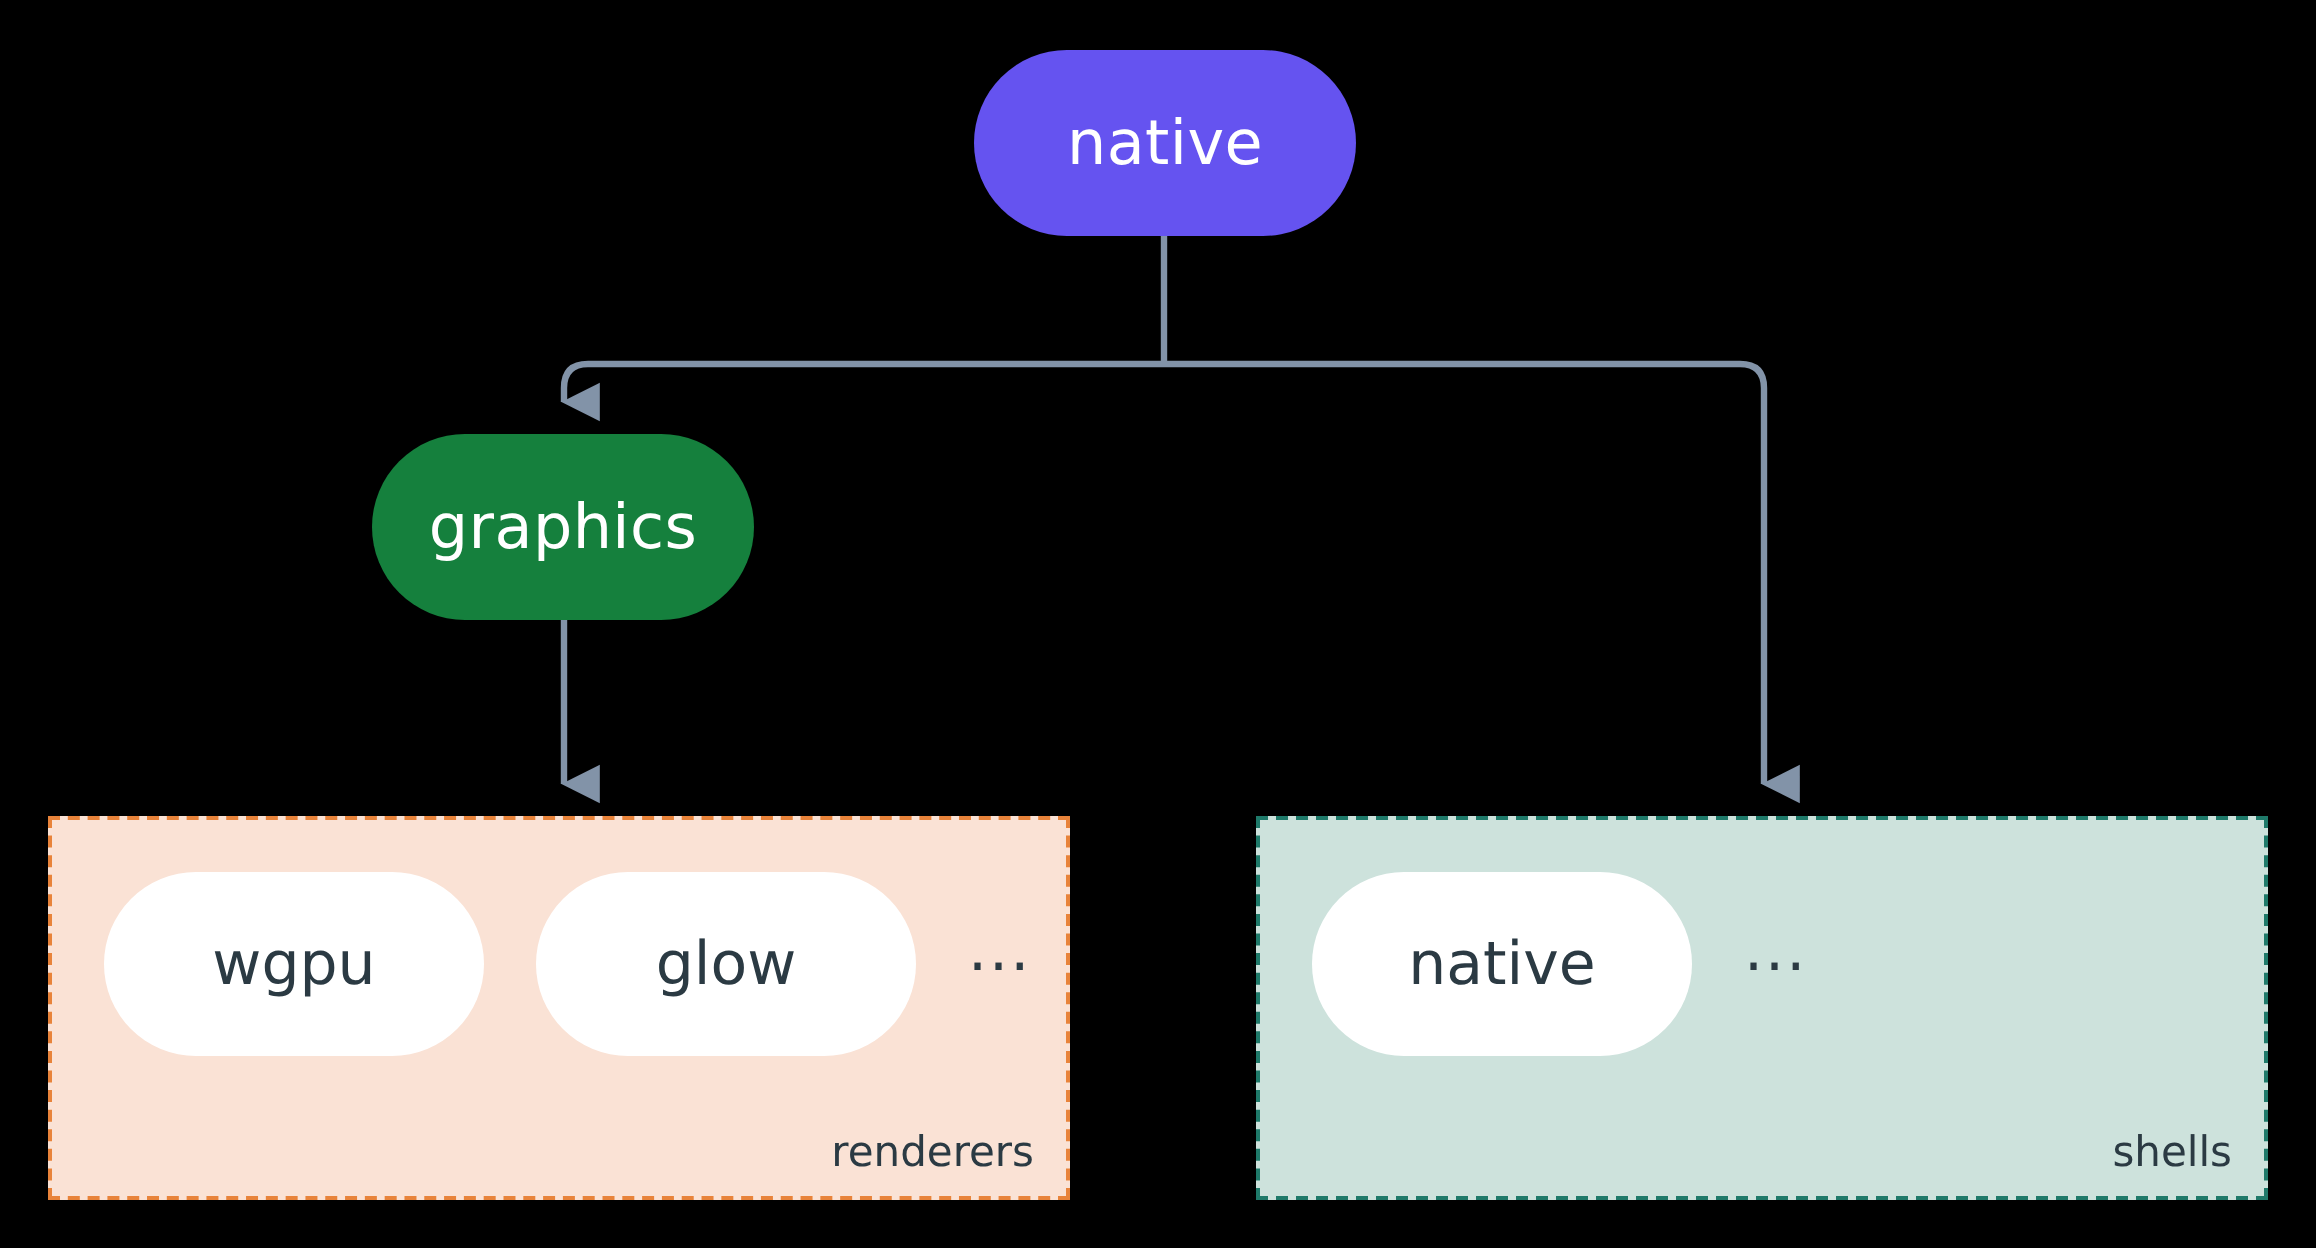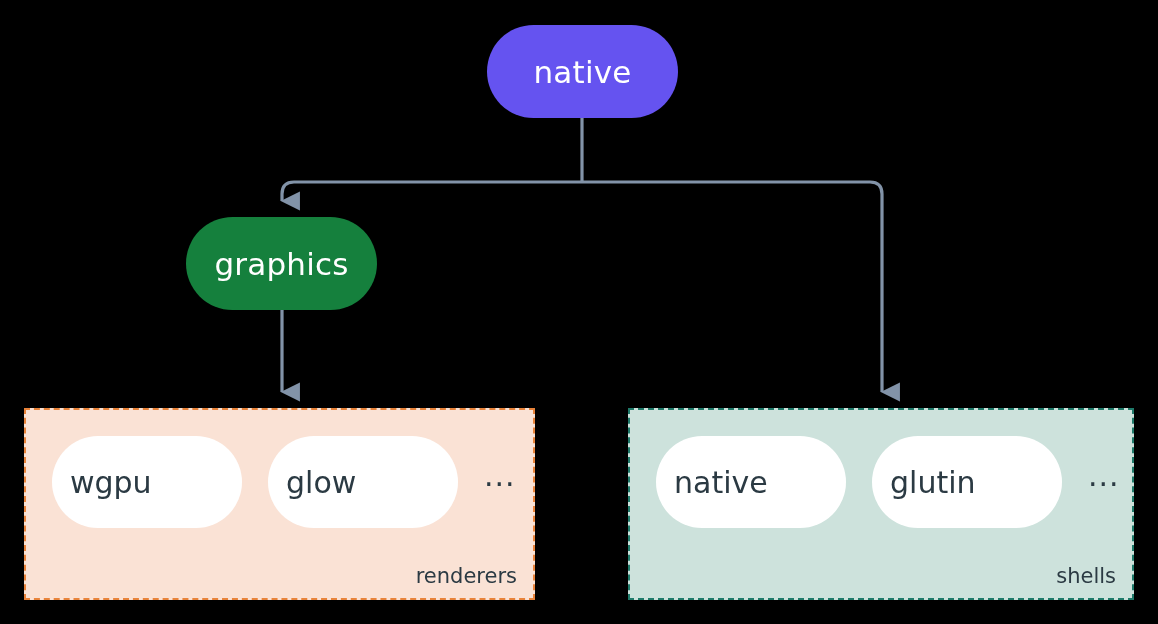--- a/index.html
+++ b/index.html
@@ -85,20 +85,21 @@
     width: 100%;
     display: flex;
     align-items: center;
     padding-left: 26px;
     box-sizing: border-box;
   }
 
   .pill {
     display: flex;
     align-items: center;
+    justify-content: center;
     height: 92px;
     min-width: 190px;
     padding: 0 18px;
     box-sizing: border-box;
     background: #ffffff;
     border-radius: 999px;
     color: #2b3a43;
     font-size: 30px;
     white-space: nowrap;
     margin-right: 26px;
@@ -162,21 +163,18 @@
       <div class="ellipsis">...</div>
     </div>
     <div class="group-label">renderers</div>
   </div>
 
   <div class="group group-shells">
     <div class="group-items">
       <div class="pill">
         <span>native</span>
       </div>
-      <div class="pill">
-        <span>glutin</span>
-      </div>
       <div class="ellipsis">...</div>
     </div>
     <div class="group-label">shells</div>
   </div>
 
 </div>
 
 </body></html>

